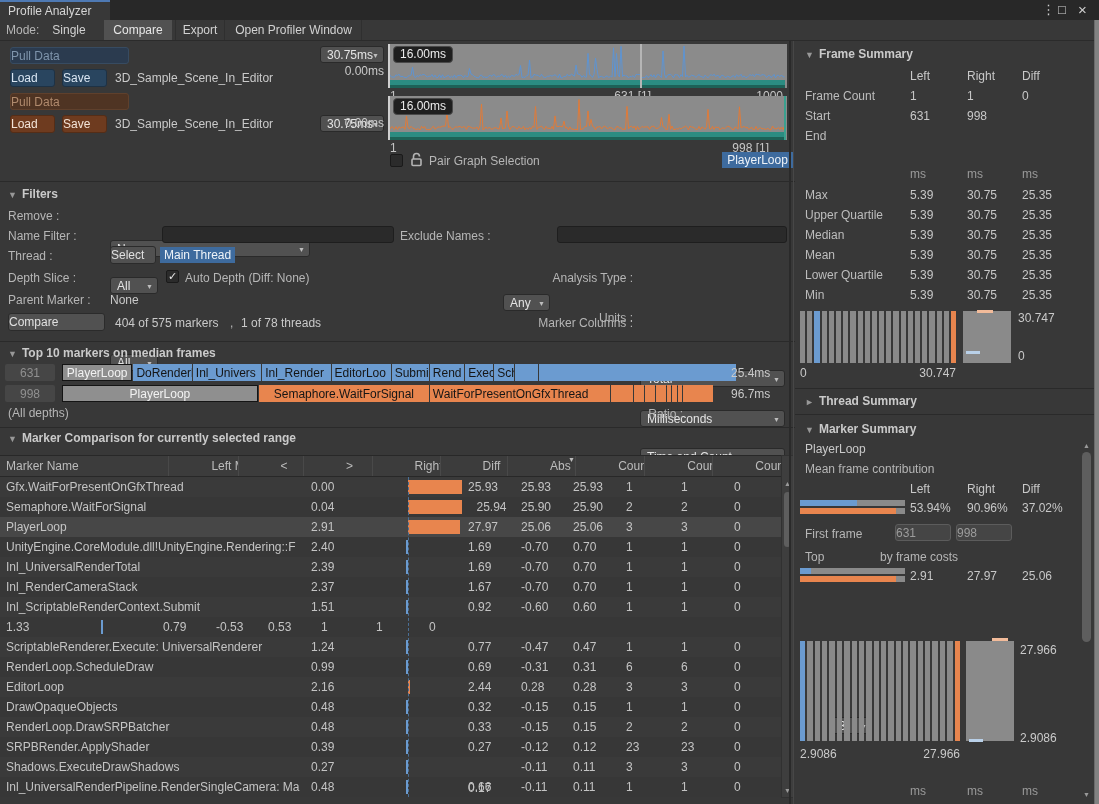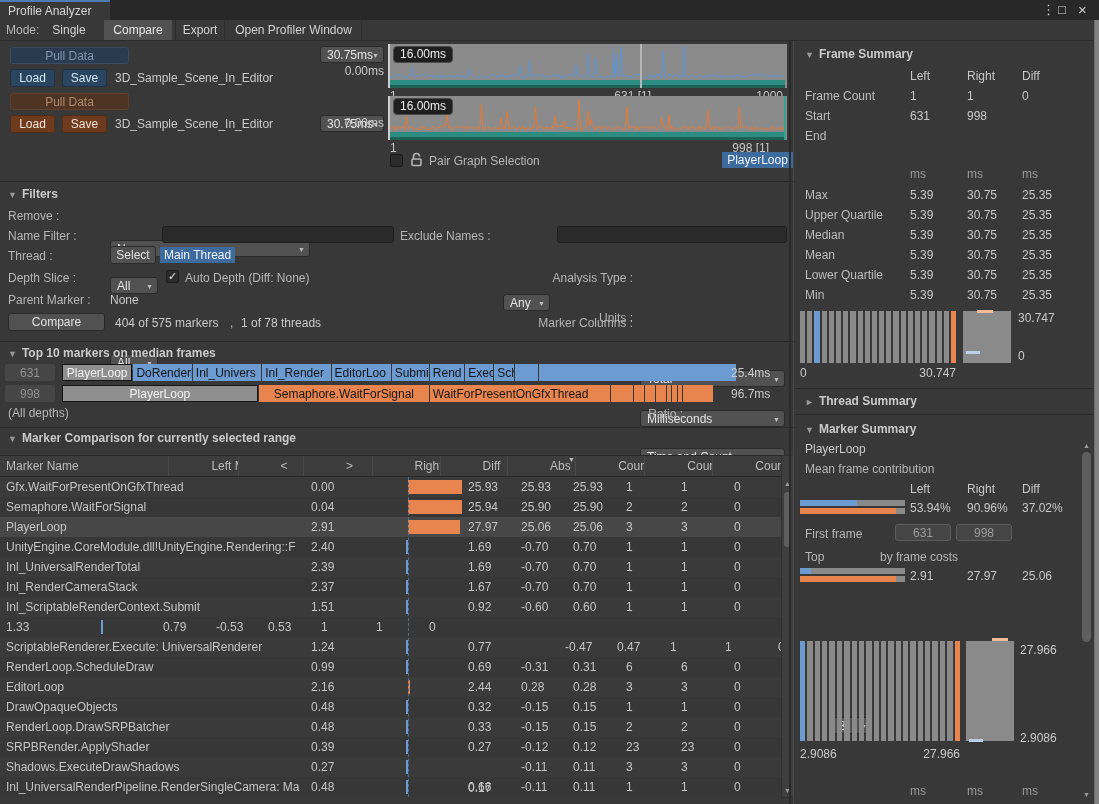--- a/index.html
+++ b/index.html
@@ -2,21 +2,21 @@
 <html><head>
 <meta charset="utf-8">
 <style>
   html,body{margin:0;padding:0;}
   body{width:1099px;height:804px;background:#383838;font-family:"Liberation Sans",sans-serif;font-size:12px;color:#c2c2c2;overflow:hidden;position:relative;}
   .abs{position:absolute;}
   .lbl{color:#b6b6b6;white-space:nowrap;}
   .val{color:#cacaca;white-space:nowrap;}
   .sech{font-weight:bold;color:#cacaca;white-space:nowrap;}
   .tri{font-size:9px;color:#989898;margin-right:5px;}
-  .btn{background:#515151;border:1px solid #2b2b2b;border-radius:3px;color:#e0e0e0;display:flex;align-items:center;justify-content:center;box-sizing:border-box;white-space:nowrap;}
+  .btn{background:#515151;border:1px solid #2b2b2b;border-radius:3px;color:#e0e0e0;display:flex;align-items:center;box-sizing:border-box;white-space:nowrap;}
   .dd{background:#515151;border:1px solid #2a2a2a;border-radius:3px;color:#e4e4e4;display:flex;align-items:center;padding:0 16px 0 6px;box-sizing:border-box;position:relative;white-space:nowrap;overflow:hidden;}
   .dd .arr{position:absolute;right:4px;top:50%;transform:translateY(-50%);font-size:7px;color:#bdbdbd;}
   .ti{background:#2a2a2a;border:1px solid #1e1e1e;border-radius:3px;box-sizing:border-box;}
   .chip{background:#3e6b9e;color:#eef3f8;padding:0 4px;white-space:nowrap;}
   .cb{width:13px;height:13px;background:#2b2b2b;border:1px solid #1a1a1a;border-radius:2px;box-sizing:border-box;color:#e8e8e8;font-size:11px;line-height:11px;text-align:center;}
   .hline{position:absolute;left:0;width:795px;border-top:1px solid #2a2a2a;}
   
   .graph{position:absolute;background:#8b8b8b;border-left:2px solid #cfcfcf;overflow:hidden;}
   .graph svg{position:absolute;left:0;top:0;}
   .gbadge{position:absolute;top:2px;left:3px;background:#1f1f1f;border:1px solid #4a4a4a;border-radius:4px;color:#ececec;padding:0 6px;line-height:15px;z-index:3;}
@@ -363,21 +363,21 @@
       <div class="mc" style="width: 55px;">1</div>
       <div class="mc" style="width: 53px;">1</div>
       <div class="mc" style="width: 53px;">0</div>
     </div>
     <div class="mrow alt">
       <div class="mc" style="width: 305px;">Semaphore.WaitForSignal</div>
       <div class="mc" style="width: 55px;">0.04</div>
       <div class="barcell" style="width: 102px;">
         <div class="dbar" style="left: 47%; width: 52.947%; background: rgb(232, 133, 78);"></div>
       </div>
-      <div class="mc" style="width: 53px;">25.94</div>
+      <div class="mc" style="width: 53px; text-align: center;">25.94</div>
       <div class="mc" style="width: 52px;">25.90</div>
       <div class="mc" style="width: 53px;">25.90</div>
       <div class="mc" style="width: 55px;">2</div>
       <div class="mc" style="width: 53px;">2</div>
       <div class="mc" style="width: 53px;">0</div>
     </div>
     <div class="mrow sel">
       <div class="mc" style="width: 305px;">PlayerLoop</div>
       <div class="mc" style="width: 55px;">2.91</div>
       <div class="barcell" style="width: 102px;">
@@ -454,21 +454,21 @@
       <div class="mc" style="width: 53px;">1</div>
       <div class="mc" style="width: 53px;">0</div>
     </div>
     <div class="mrow">
       <div class="mc" style="width: 305px;">ScriptableRenderer.Execute: UniversalRenderer</div>
       <div class="mc" style="width: 55px;">1.24</div>
       <div class="barcell" style="width: 102px;">
         <div class="dbar" style="right: 53%; width: 0.828%; background: rgb(107, 155, 208);"></div>
       </div>
       <div class="mc" style="width: 53px;">0.77</div>
-      <div class="mc" style="width: 52px; margin-left: 44px;">-0.47</div>
+      <div class="mc" style="width: 52px;">-0.47</div>
       <div class="mc" style="width: 53px;">0.47</div>
       <div class="mc" style="width: 55px;">1</div>
       <div class="mc" style="width: 53px;">1</div>
       <div class="mc" style="width: 53px;">0</div>
     </div>
     <div class="mrow alt">
       <div class="mc" style="width: 305px;">RenderLoop.ScheduleDraw</div>
       <div class="mc" style="width: 55px;">0.99</div>
       <div class="barcell" style="width: 102px;">
         <div class="dbar" style="right: 53%; width: 0.552%; background: rgb(107, 155, 208);"></div>

